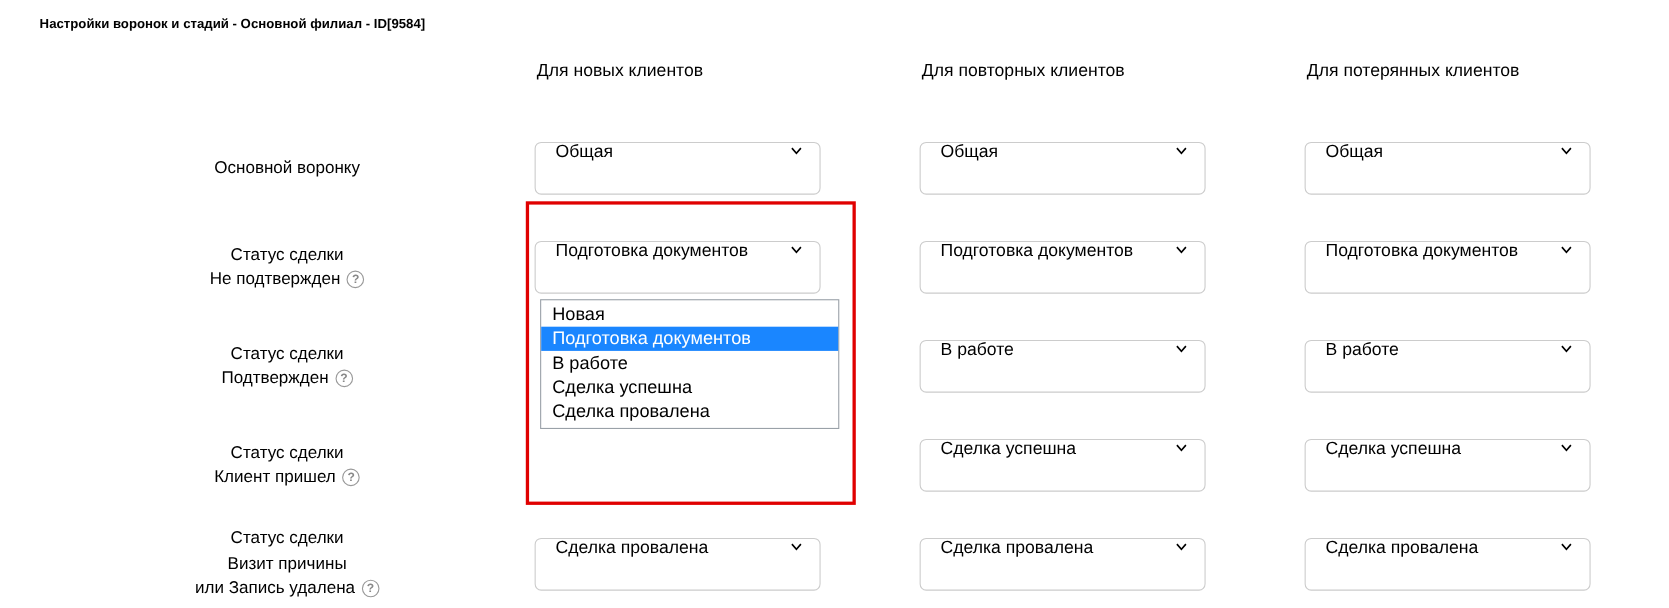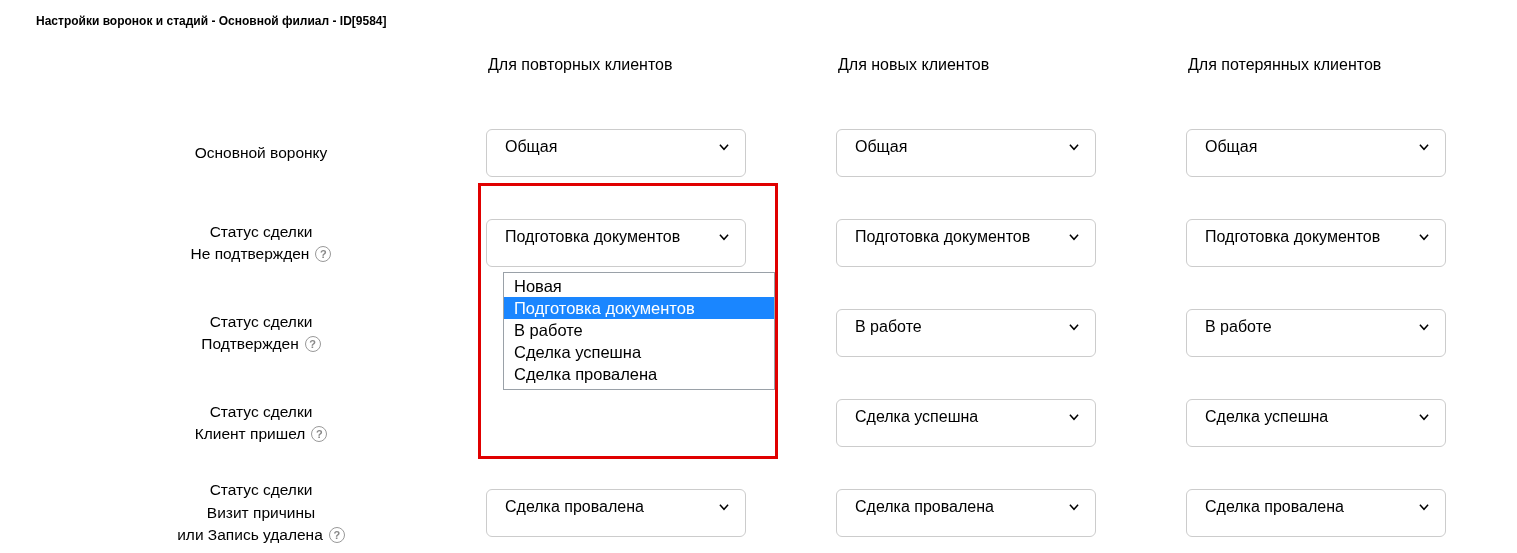--- a/index.html
+++ b/index.html
@@ -62,21 +62,20 @@
       min-height: 90px;
       display: flex;
       align-items: center;
     }
     .select-box {
       width: 260px;
       height: 48px;
       border: 1px solid #ccc;
       border-radius: 6px;
       display: flex;
-      align-items: center;
       justify-content: space-between;
       padding: 0 14px 12px 18px;
       font-size: 16px;
       cursor: pointer;
       background: #fff;
       position: relative;
     }
     .chevron {
       width: 14px;
       height: 14px;
@@ -89,21 +88,21 @@
       pointer-events: none;
       z-index: 3;
       left: -8px;
       top: -15px;
       width: 300px;
       height: 276px;
     }
     .dropdown-panel {
       position: absolute;
       top: 52px;
-      left: 16px;
+      left: 4px;
       width: 272px;
       border: 1px solid #9aa1a8;
       background: #fff;
       z-index: 5;
       font-size: 16.5px;
       line-height: 1.35;
       padding: 0;
     }
     .dropdown-item {
       padding: 0 10px;
@@ -123,22 +122,22 @@
     .hdr-spacer { height: 0; }
   </style>
 </head>
 <body>
 
 <h1 class="page-title">Настройки воронок и стадий - Основной филиал - ID[9584]</h1>
 
 <div class="grid">
 
   <div class="hdr-spacer"></div>
+  <div class="col-header hdr-cell">Для новых клиентов</div>
   <div class="col-header hdr-cell">Для повторных клиентов</div>
-  <div class="col-header hdr-cell">Для новых клиентов</div>
   <div class="col-header hdr-cell">Для потерянных клиентов</div>
 
   <div class="row">
     <div class="row-label">
       <span class="label-line">
           <span>Основной воронку</span>
         </span>
     </div>
     <div class="cell">
       <div class="select-box">

